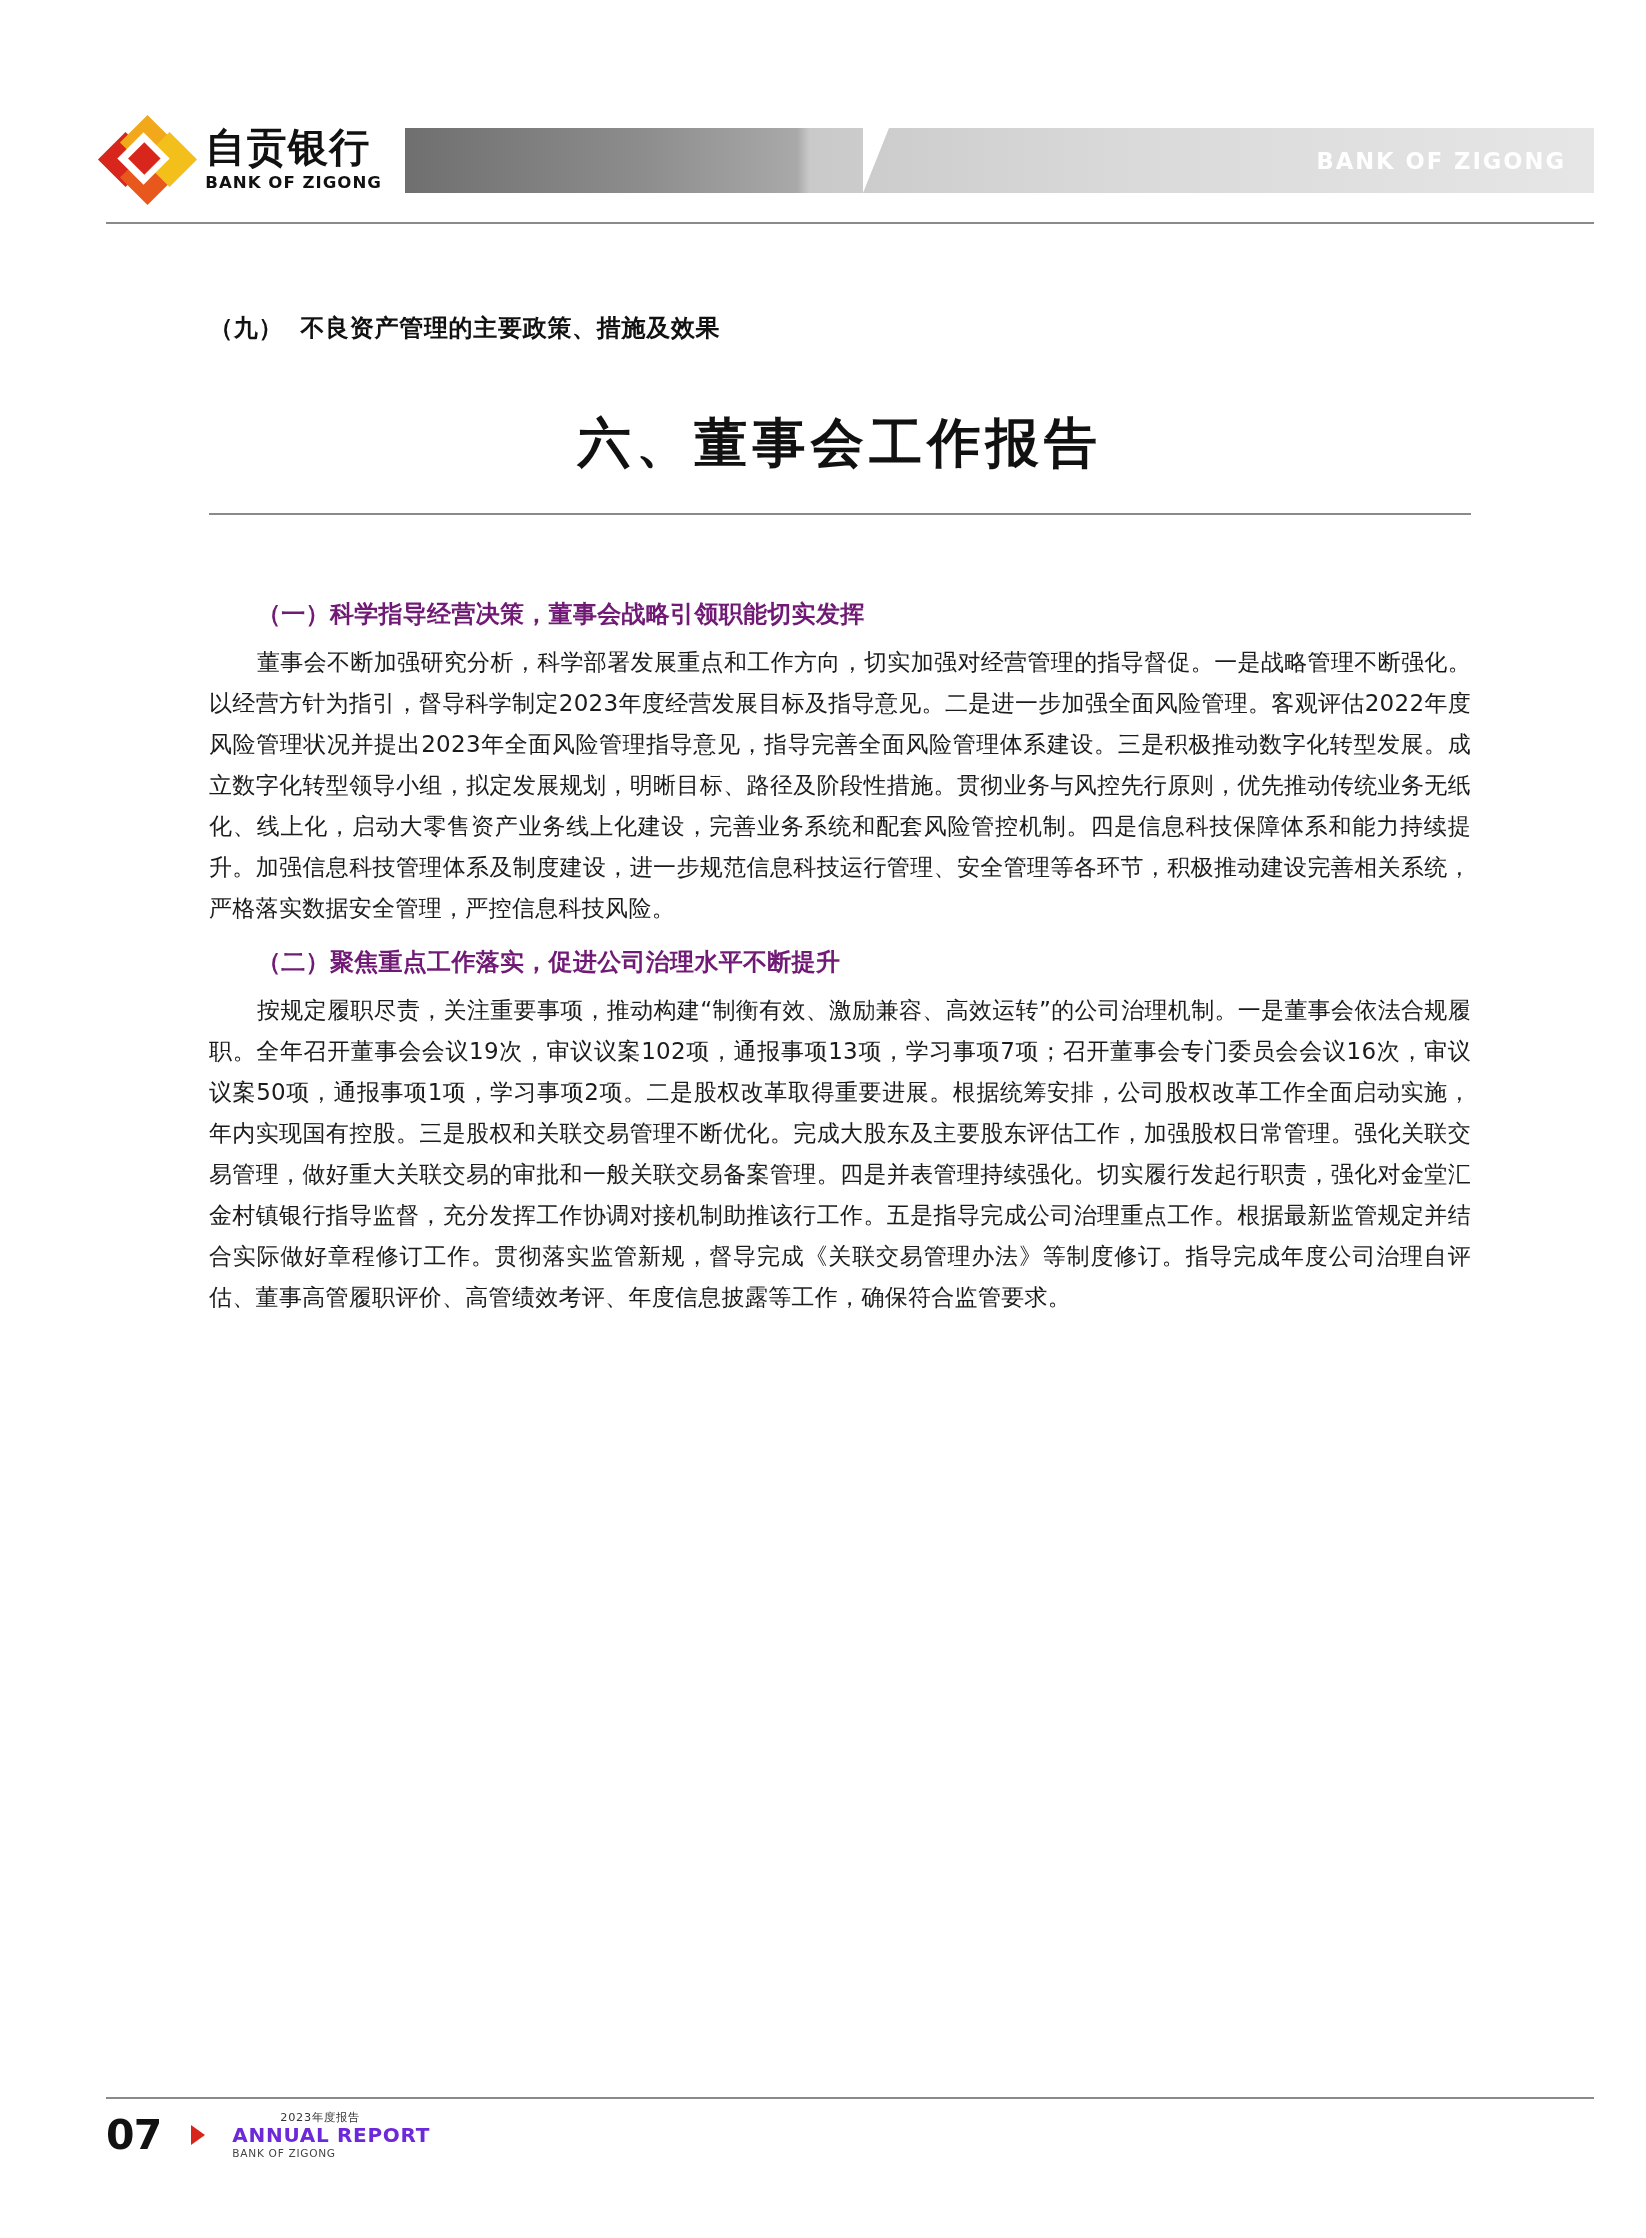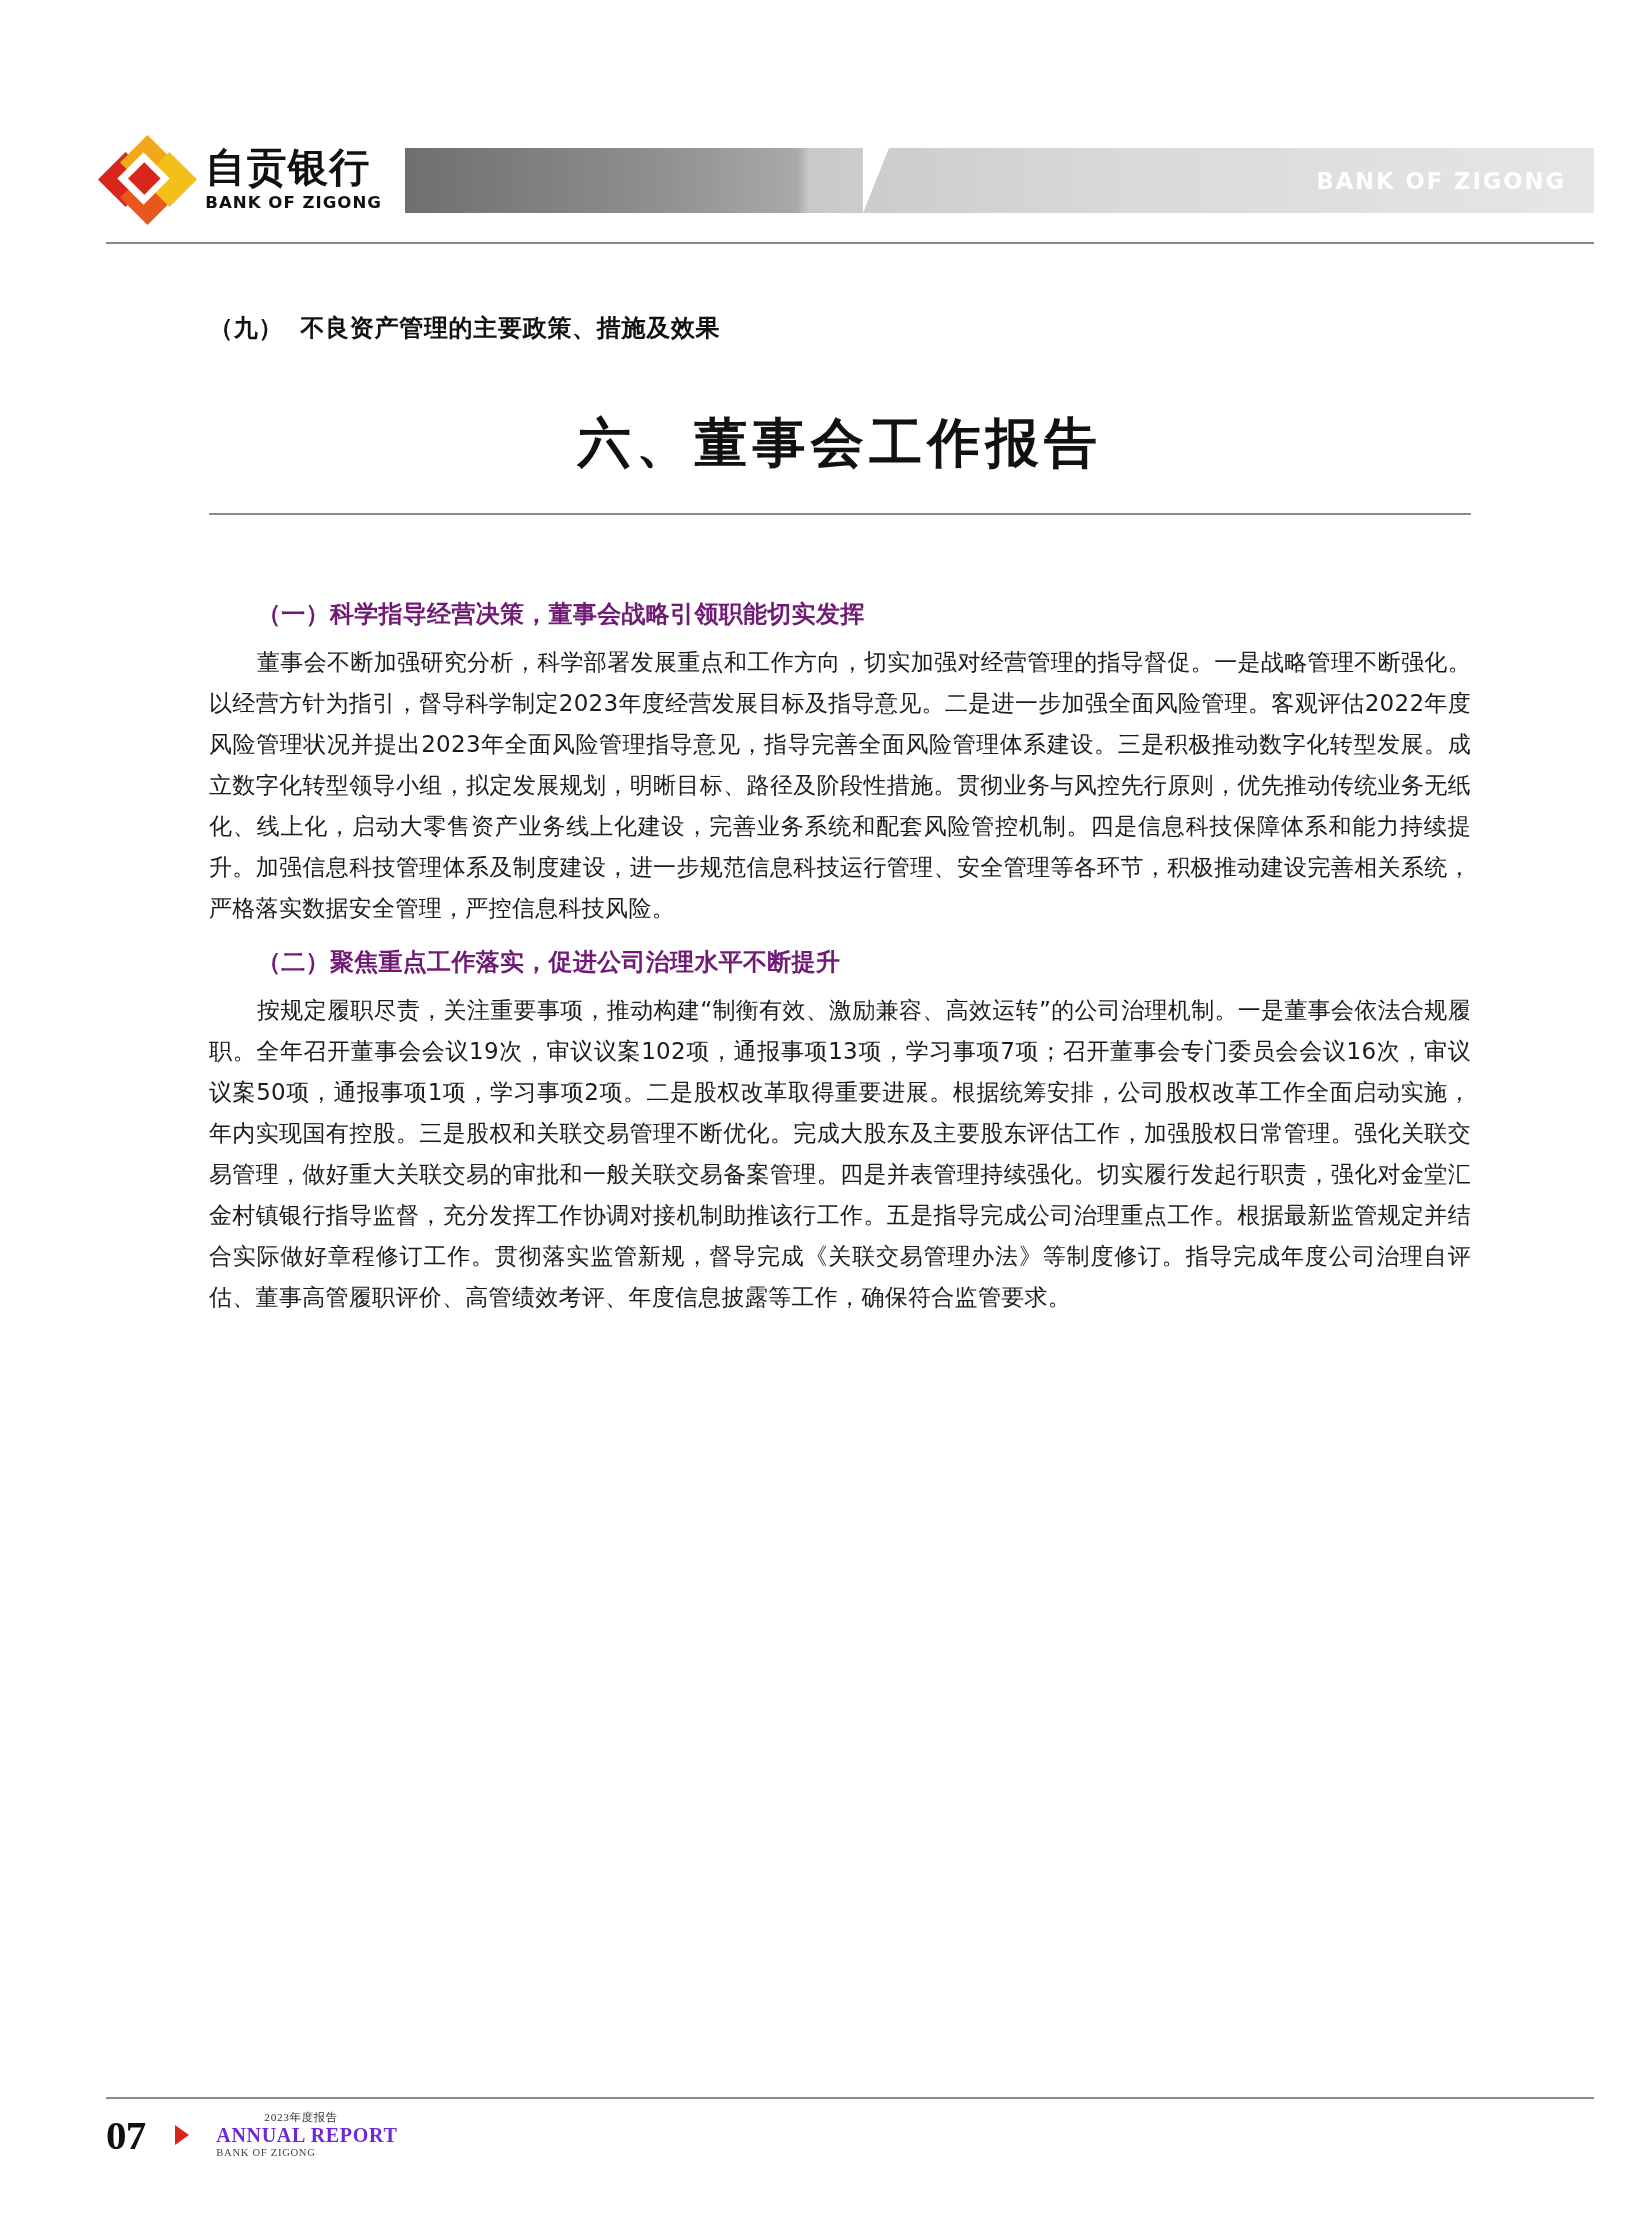--- a/index.html
+++ b/index.html
@@ -12,21 +12,21 @@
     height: 2239px;
     position: relative;
     font-family: "DejaVu Sans", "Liberation Sans", sans-serif;
     color: #1a1a1a;
     overflow: hidden;
   }
 
   
   .header {
     position: absolute;
-    top: 136px;
+    top: 116px;
     left: 0;
     width: 1488px;
     height: 106px;
   }
   .logo-block {
     position: absolute;
     left: 106px;
     top: 6.6px;
     display: flex;
     align-items: center;
@@ -185,21 +185,20 @@
   .footer-rule {
     width: 1488px;
     height: 2px;
     background: #8a8a8a;
     margin-bottom: 12px;
   }
   .footer-inner {
     display: flex;
     align-items: center;
     gap: 27px;
-    font-family: Liberation Serif, serif;
   }
   .page-no {
     font-size: 41px;
     font-weight: bold;
     color: #111;
     letter-spacing: -0.7px;
   }
   .tri {
     width: 0;
     height: 0;

